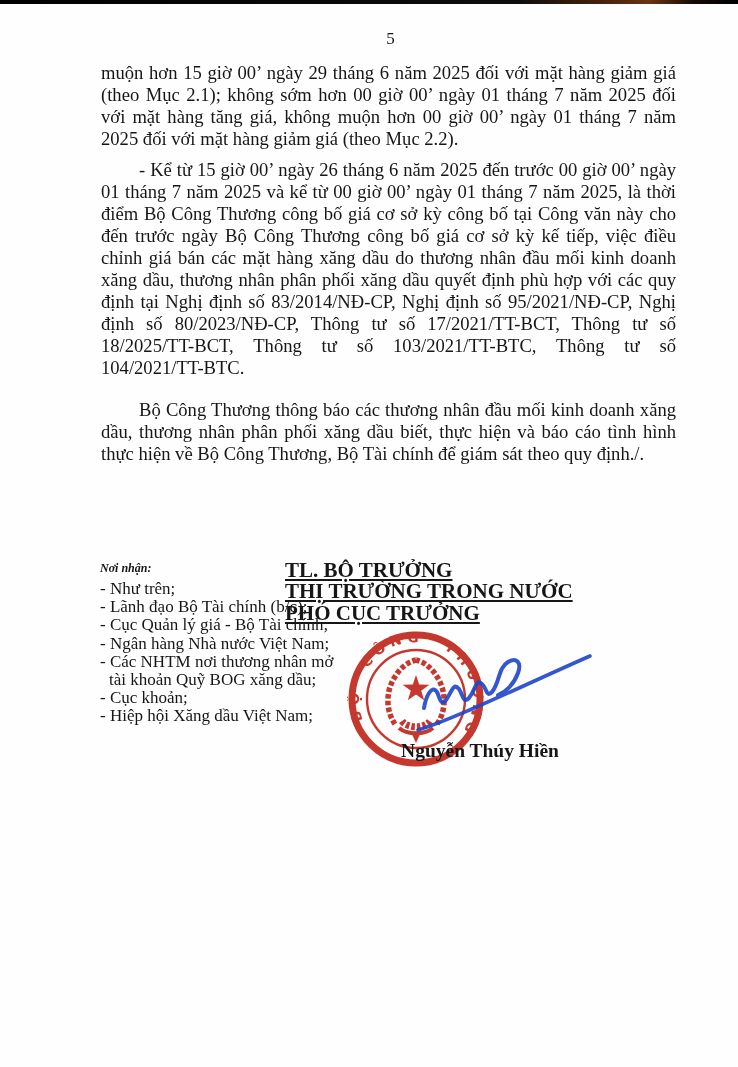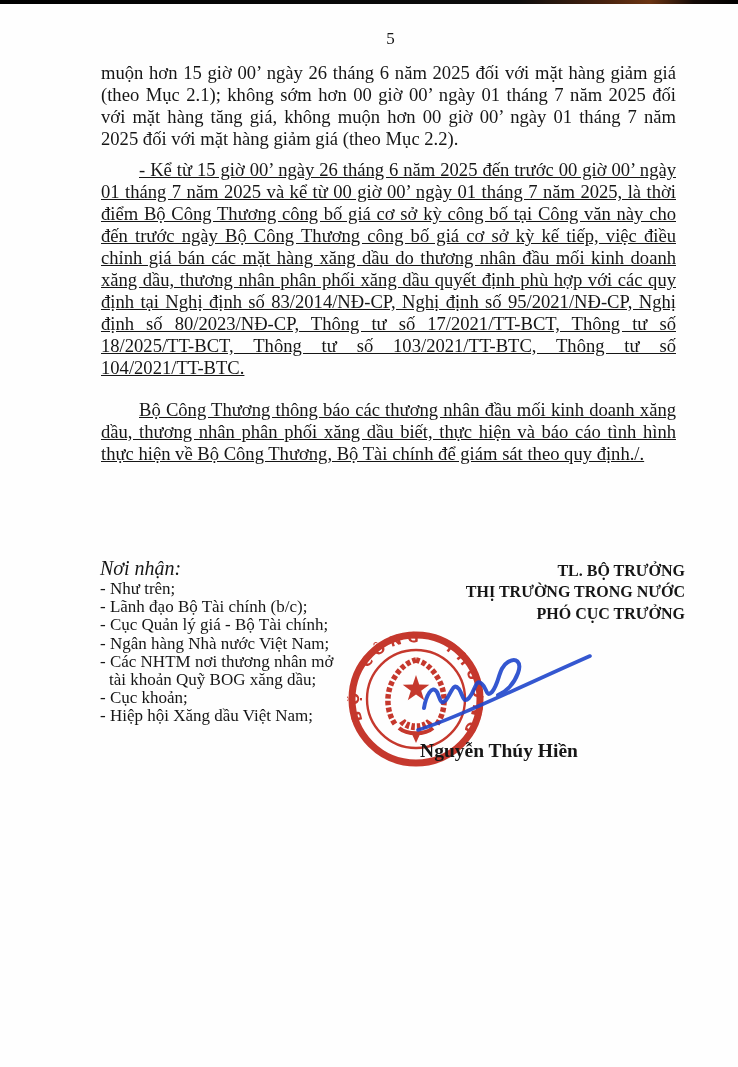--- a/index.html
+++ b/index.html
@@ -20,46 +20,46 @@
   .page-number{
     position:absolute;top:29px;left:103px;width:575px;
     text-align:center;font-size:17px;line-height:20px;
   }
   .body-text{
     position:absolute;top:62px;left:101px;width:575px;
     font-size:18.6px;line-height:22px;
     text-align:justify;
   }
   .body-text p{margin:0 0 9px 0;}
-  .body-text p.indent{text-indent:38px;text-decoration:underline;}
+  .body-text p.indent{text-indent:38px;}
   .body-text p.gap-lg{margin-bottom:20px;}
   .body-text b.pnum{margin-right:0.28em;}
 
   
   .recipients{
     position:absolute;top:558px;left:100px;width:248px;
   }
   .recipients-heading{
-    font-size:20px;font-weight:normal;font-style:italic;
+    font-size:12px;font-weight:bold;font-style:italic;
     line-height:20px;margin-bottom:2px;
   }
   .recipient{
     font-size:17px;line-height:18.2px;
     white-space:pre-line;
     padding-left:9px;text-indent:-9px;
   }
 
   
   .sig-block{
     position:absolute;top:560px;left:285px;width:400px;
-    text-align:right;font-weight:bold;
-    font-size:16px;line-height:21.4px;
+    text-align:left;font-weight:bold;
+    font-size:21px;line-height:21.4px;text-decoration:underline;
   }
   .signer-name{
-    position:absolute;top:740px;left:299px;width:400px;
+    position:absolute;top:740px;left:280px;width:400px;
     text-align:center;font-weight:bold;font-size:19.5px;
   }
 
   
   .seal-svg{position:absolute;top:629px;left:347px;width:140px;height:140px;}
   .sig-svg{position:absolute;top:646px;left:412px;width:192px;height:100px;}
   .seal-stroke{stroke:var(--seal-red,#c1281c);fill:none;}
   .seal-fill{fill:var(--seal-red,#c1281c);}
   .seal-text{
     fill:var(--seal-red,#c1281c);
@@ -72,21 +72,21 @@
 </head>
 <body>
 
 <div class="sheet" style="--text: #161616; --seal-red: #c1281c; --signature-blue: #1f46cc;">
 
   <div class="scan-bar"></div>
 
   <div class="page-number">5</div>
 
   <div class="body-text">
-    <p>muộn hơn 15 giờ 00’ ngày 26 tháng 6 năm 2025 đối với mặt hàng giảm giá (theo Mục 2.1); không sớm hơn 00 giờ 00’ ngày 01 tháng 7 năm 2025 đối với mặt hàng tăng giá, không muộn hơn 00 giờ 00’ ngày 01 tháng 7 năm 2025 đối với mặt hàng giảm giá (theo Mục 2.2).</p>
+    <p>muộn hơn 15 giờ 00’ ngày 29 tháng 6 năm 2025 đối với mặt hàng giảm giá (theo Mục 2.1); không sớm hơn 00 giờ 00’ ngày 01 tháng 7 năm 2025 đối với mặt hàng tăng giá, không muộn hơn 00 giờ 00’ ngày 01 tháng 7 năm 2025 đối với mặt hàng giảm giá (theo Mục 2.2).</p>
     <p class="indent gap-lg">- Kể từ 15 giờ 00’ ngày 26 tháng 6 năm 2025 đến trước 00 giờ 00’ ngày 01 tháng 7 năm 2025 và kể từ 00 giờ 00’ ngày 01 tháng 7 năm 2025, là thời điểm Bộ Công Thương công bố giá cơ sở kỳ công bố tại Công văn này cho đến trước ngày Bộ Công Thương công bố giá cơ sở kỳ kế tiếp, việc điều chỉnh giá bán các mặt hàng xăng dầu do thương nhân đầu mối kinh doanh xăng dầu, thương nhân phân phối xăng dầu quyết định phù hợp với các quy định tại Nghị định số 83/2014/NĐ-CP, Nghị định số 95/2021/NĐ-CP, Nghị định số 80/2023/NĐ-CP, Thông tư số 17/2021/TT-BCT, Thông tư số 18/2025/TT-BCT, Thông tư số 103/2021/TT-BTC, Thông tư số 104/2021/TT-BTC.</p>
     <p class="indent">Bộ Công Thương thông báo các thương nhân đầu mối kinh doanh xăng dầu, thương nhân phân phối xăng dầu biết, thực hiện và báo cáo tình hình thực hiện về Bộ Công Thương, Bộ Tài chính để giám sát theo quy định./.</p>
   </div>
 
   <div class="recipients">
     <div class="recipients-heading">Nơi nhận:</div>
     <div>
         <div class="recipient">- Như trên;</div>
         <div class="recipient">- Lãnh đạo Bộ Tài chính (b/c);</div>
         <div class="recipient">- Cục Quản lý giá - Bộ Tài chính;</div>

